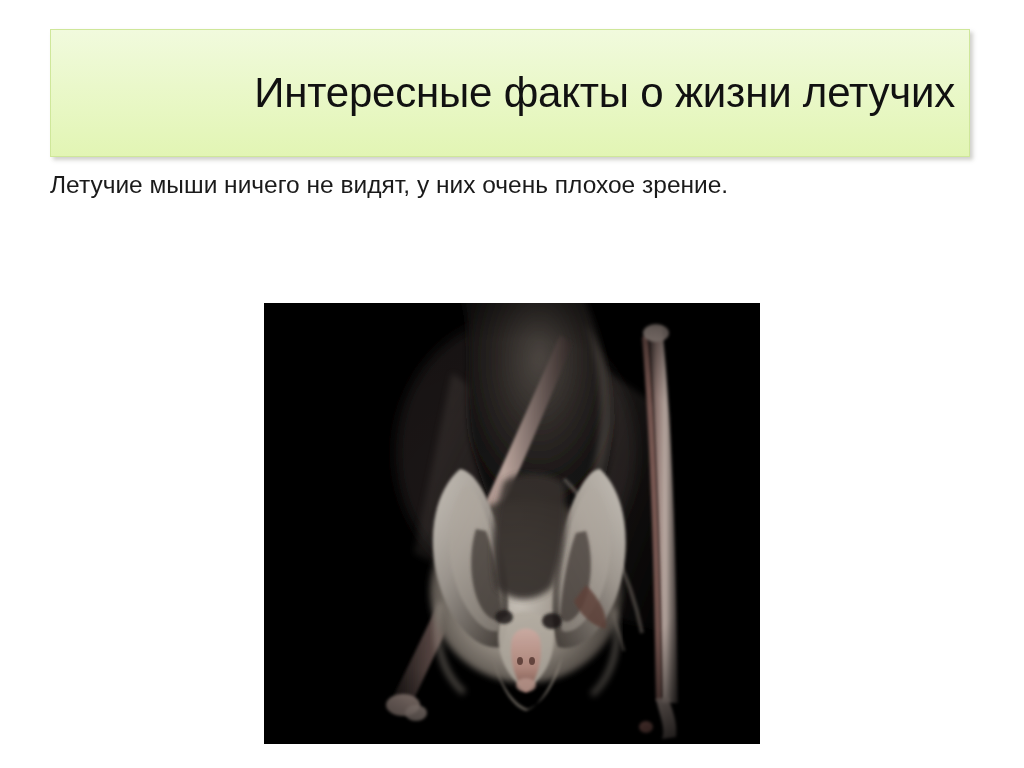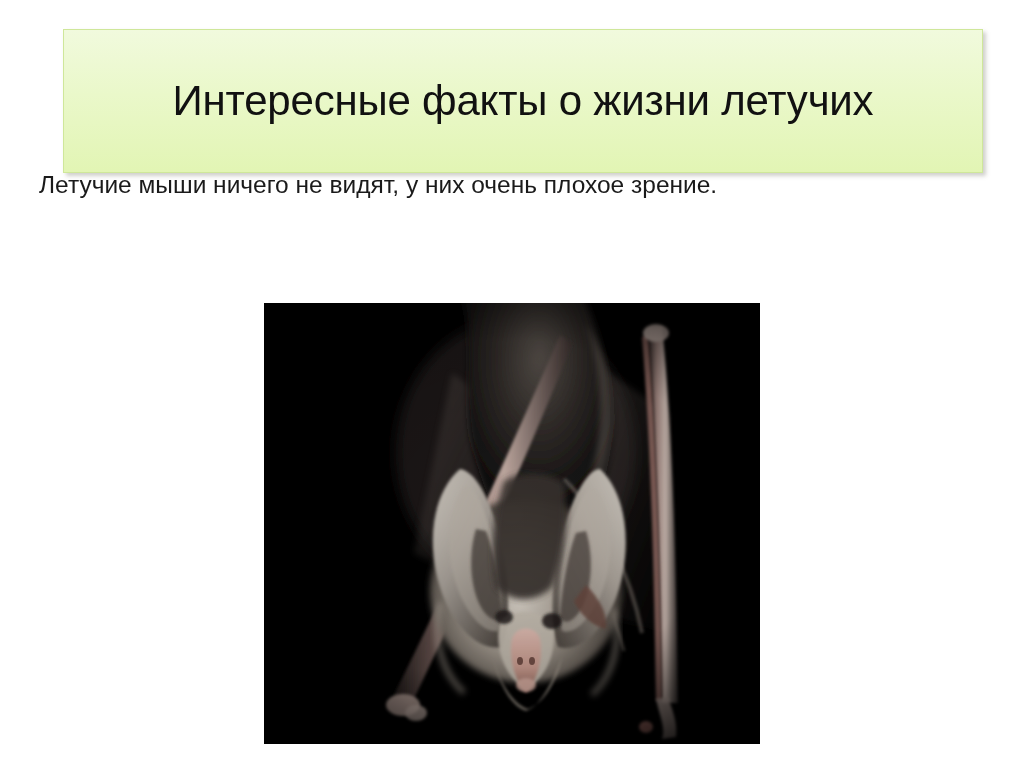--- a/index.html
+++ b/index.html
@@ -17,46 +17,46 @@
   .slide {
     position: relative;
     width: 1024px;
     height: 768px;
     background: #ffffff;
   }
 
   
   .title-box {
     position: absolute;
-    left: 63px;
+    left: 50px;
     top: 29px;
     width: 920px;
-    height: 144px;
+    height: 128px;
     box-sizing: border-box;
     background: linear-gradient(to bottom, #f1faddff 0%, #eaf8ca 45%, #e2f5b4 100%);
     border: 1px solid #cfe79a;
     box-shadow: 3px 3px 4px rgba(120,120,110,0.35);
     display: flex;
     align-items: center;
-    justify-content: center;
+    justify-content: flex-end;
   }
   .title-text {
     font-size: 42px;
     line-height: 1.17;
     color: #111111;
     text-align: center;
     letter-spacing: -0.2px;
     padding: 0 14px;
     font-weight: 400;
   }
 
   
   .body-text {
     position: absolute;
-    left: 33px;
+    left: 44px;
     top: 168px;
     width: 850px;
     text-align: center;
     color: #1a1a1a;
     font-size: 24.5px;
     line-height: 1.42;
   }
   .body-line {
     display: block;
     white-space: nowrap;

